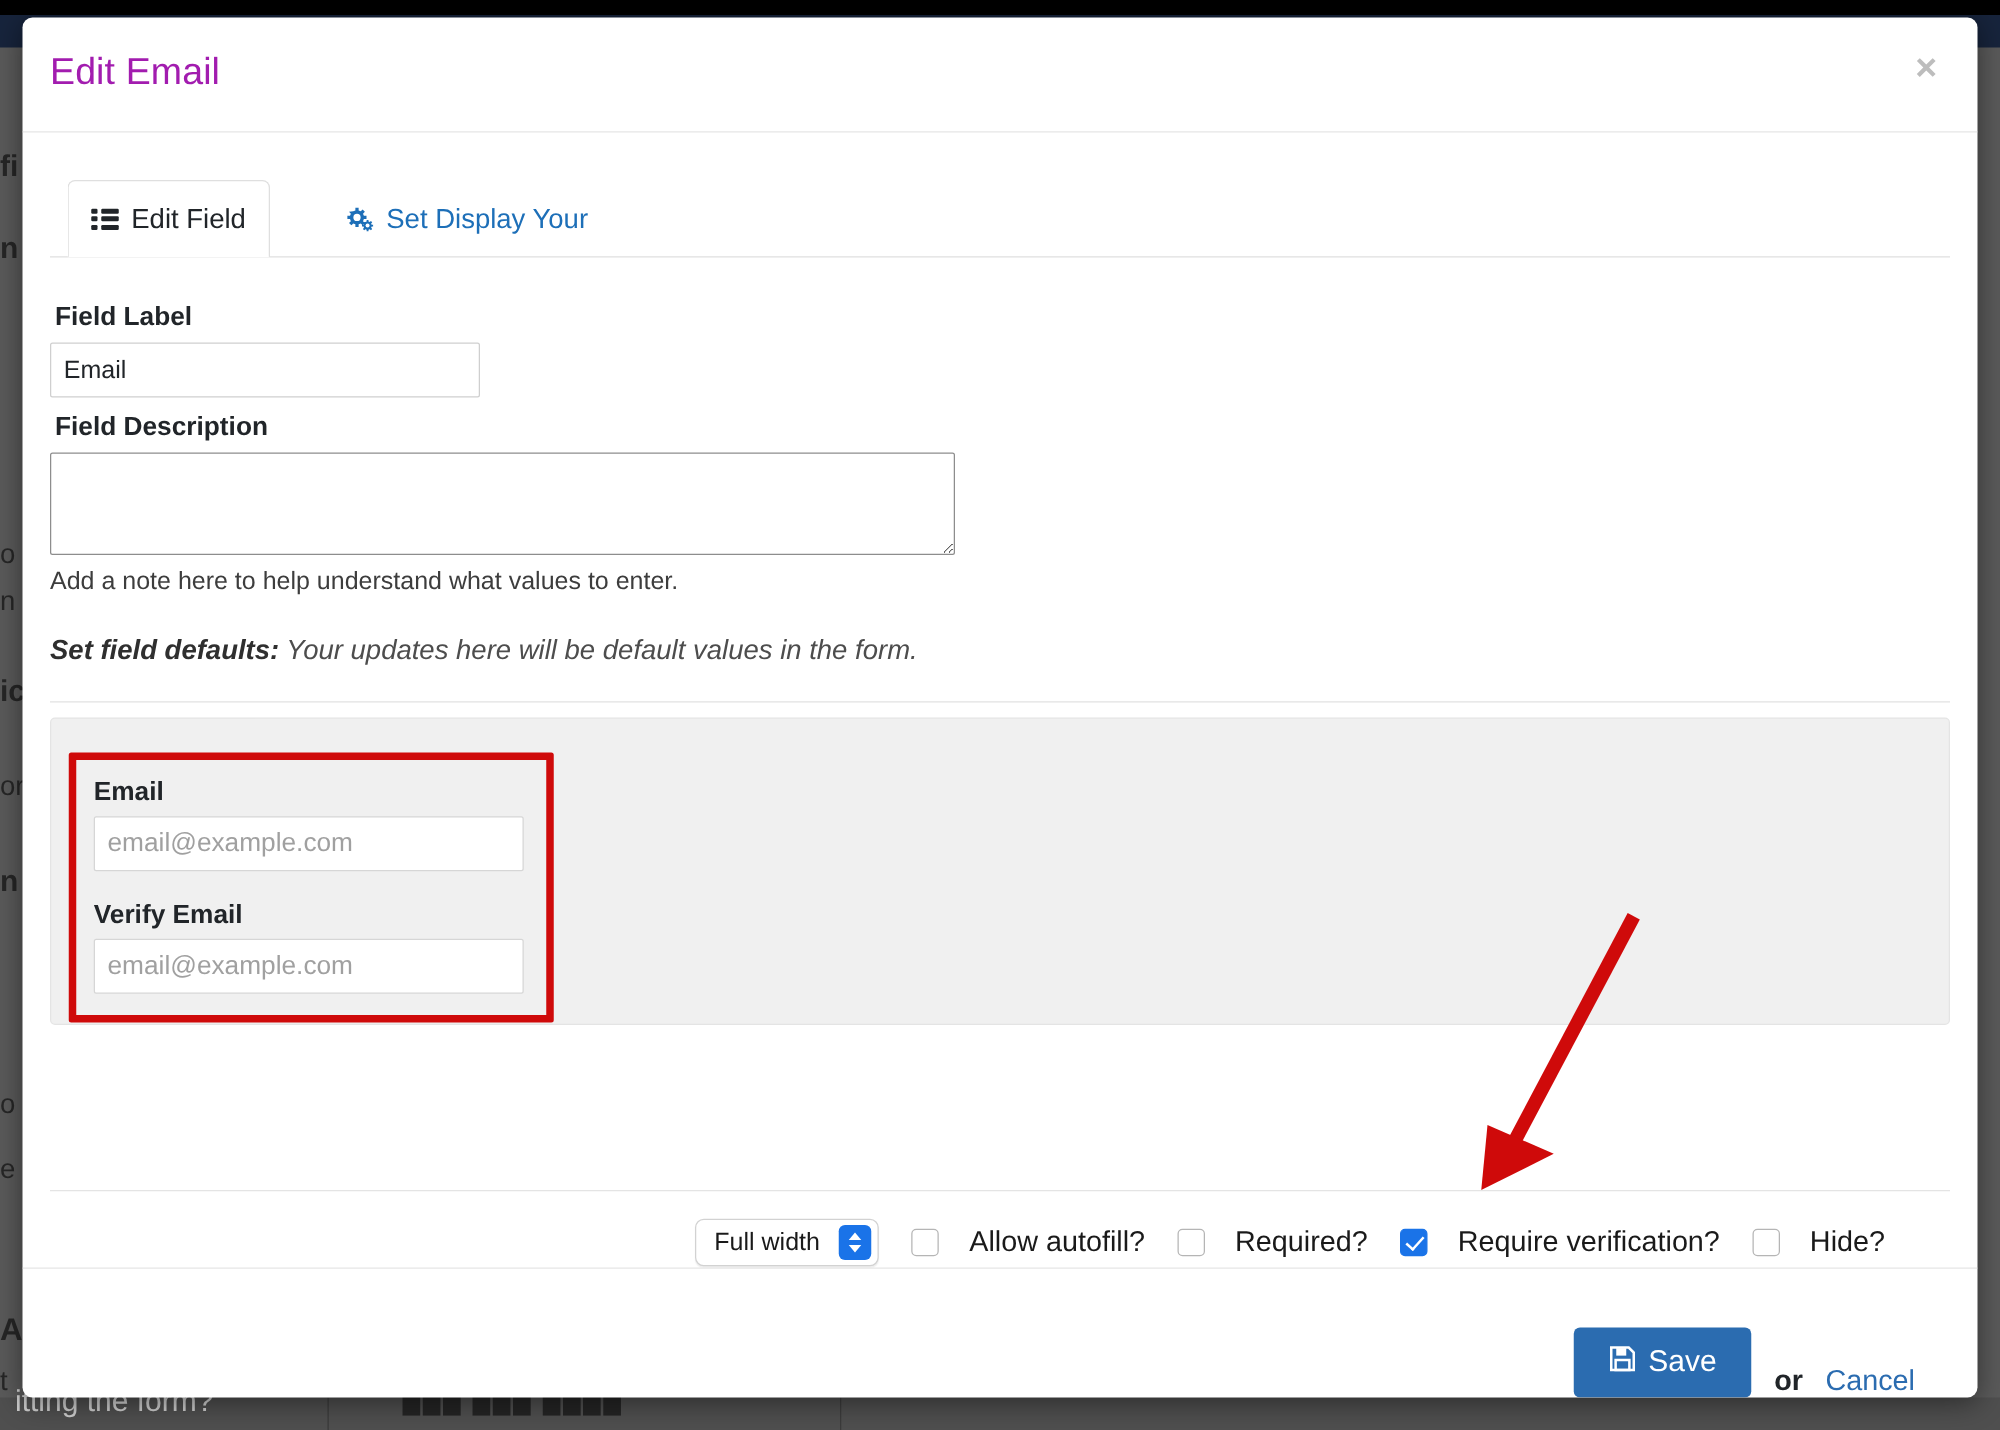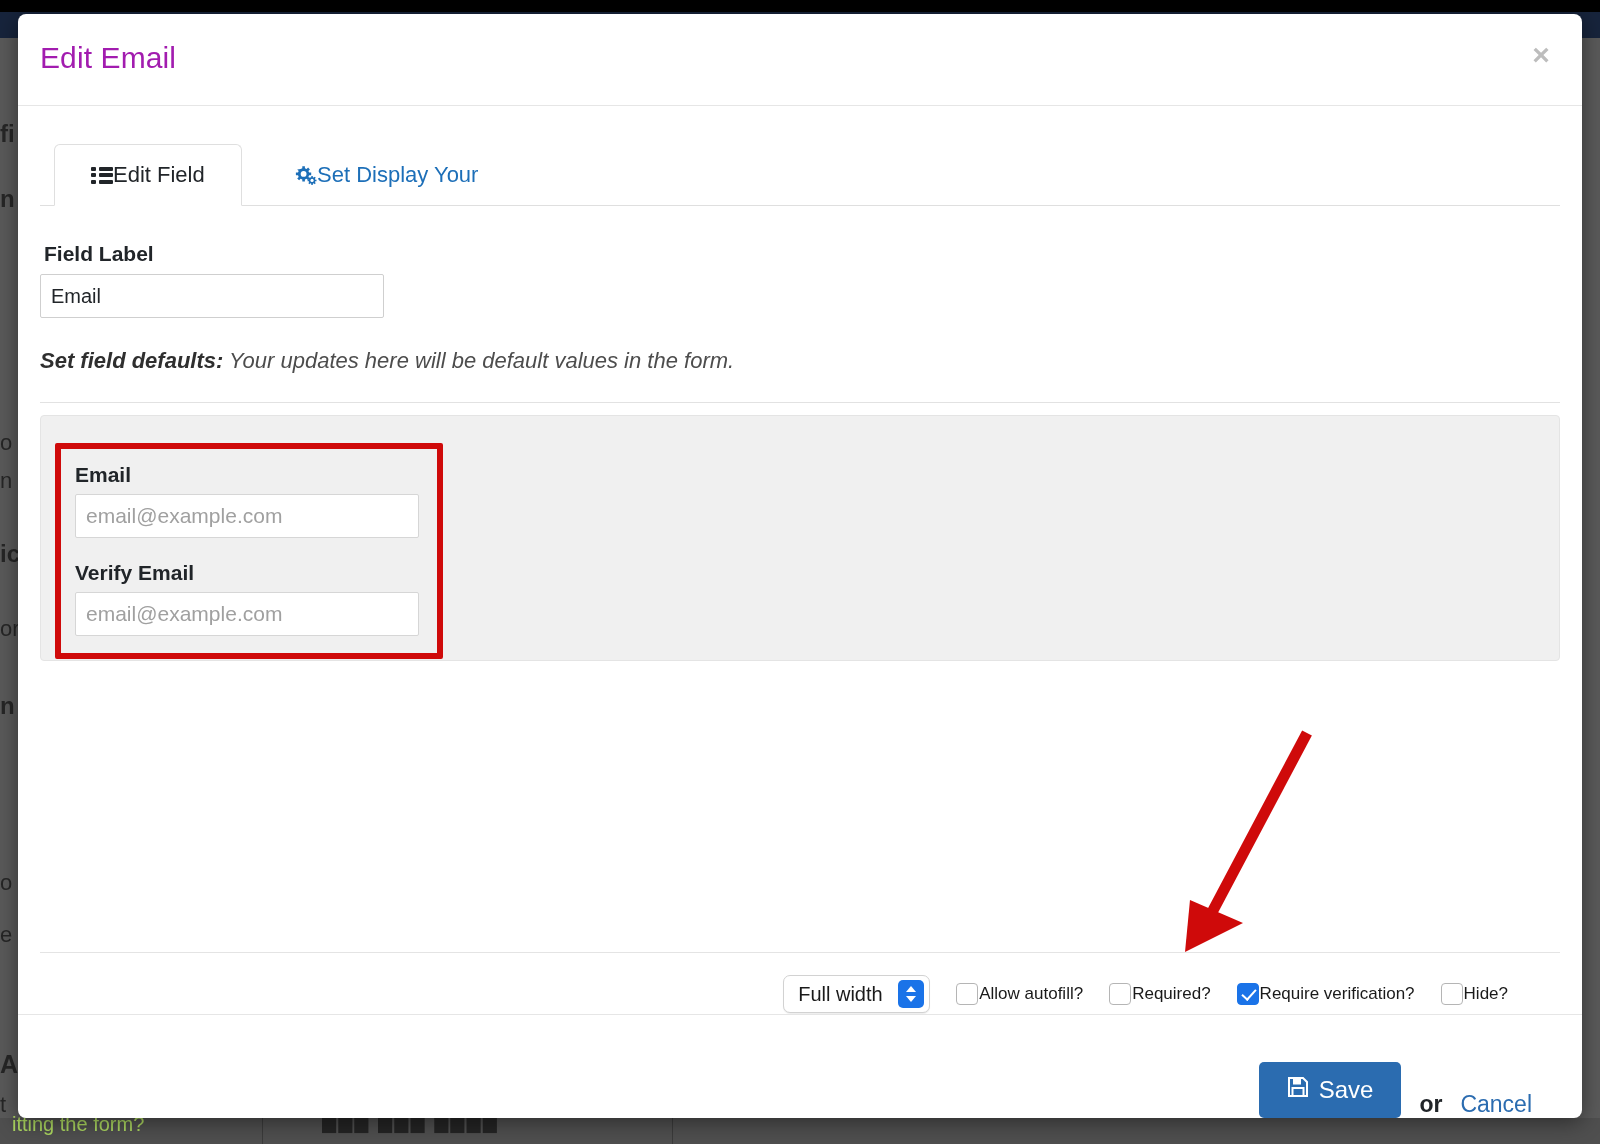--- a/index.html
+++ b/index.html
@@ -90,22 +90,23 @@
     position: relative;
     height: 76px;
     margin-top: 24px;
     border-bottom: 1px solid #dfdfdf;
   }
   .tab {
     position: absolute;
     bottom: -1px;
     display: flex;
     align-items: center;
+    gap: 10px;
     height: 62px;
-    padding: 0 36px;
+    padding: 0 18px;
     font-size: 22px;
     cursor: pointer;
     background: transparent;
     border: 1px solid transparent;
     border-radius: 6px 6px 0 0;
   }
   .tab.active {
     left: 14px;
     background: #fff;
     border-color: #dfdfdf;
@@ -252,22 +253,22 @@
     content: ""; position: absolute; left: 8px;
     border-left: 5px solid transparent;
     border-right: 5px solid transparent;
   }
   .select-stepper::before { top: 6px; border-bottom: 6px solid #fff; }
   .select-stepper::after { bottom: 6px; border-top: 6px solid #fff; }
 
   .check-group {
     display: flex;
     align-items: center;
-    gap: 1px;
-    font-size: 17px;
+    gap: 24px;
+    font-size: 23px;
     color: #1a1a1a;
   }
   .chk {
     width: 22px; height: 22px;
     border: 1px solid #b5b5b5;
     border-radius: 4px;
     background: #fff;
     position: relative;
     cursor: pointer;
     flex: none;
@@ -349,21 +350,21 @@
   <div class="bg-ghost-text" style="left:0px;top:692px;font-size:24px;font-weight:700;">n</div>
   <div class="bg-ghost-text" style="left:0px;top:770px;font-size:22px;margin-left:36px;">ir</div>
   <div class="bg-ghost-text" style="left:0px;top:870px;font-size:22px;">o</div>
   <div class="bg-ghost-text" style="left:0px;top:922px;font-size:22px;">e</div>
   <div class="bg-ghost-text" style="left:0px;top:1050px;font-size:25px;font-weight:700;">A</div>
   <div class="bg-ghost-text" style="left:0px;top:1092px;font-size:22px;">t</div>
 
   <div id="backdrop-bottomstrip"></div>
   <div class="bg-col-div" style="left:262px;"></div>
   <div class="bg-col-div" style="left:672px;"></div>
-  <div class="bg-ghost-text" style="left:12px;bottom:8px;font-size:20px;color:#bef264;">itting the form?</div>
+  <div class="bg-ghost-text" style="left:12px;bottom:8px;font-size:24px;color:#e5e5e5;">itting the form?</div>
   <div class="bg-ghost-text" style="left:322px;bottom:12px;font-size:20px;color:#1d1d1d;font-weight:700;letter-spacing:2px;">███ ███ ████</div>
 </div>
 
 <div id="modal">
 
   <div id="modal-header">
     <div id="modal-title">Edit Email</div>
     <button id="modal-close">×</button>
   </div>
 
@@ -396,20 +397,25 @@
         </span>
         <span>Set Display Your</span>
       </div>
     </div>
 
     <div id="field-label-block">
       <div class="form-label">Field Label</div>
       <input id="field-label-input" type="text" value="Email" style="">
     </div>
 
+    <div id="field-desc-block">
+      <div class="form-label">Field Description</div>
+      <textarea id="field-desc-input" placeholder="" style=""></textarea>
+      <div id="field-desc-help">Add a note here to help understand what values to enter.</div>
+    </div>
 
     <div id="defaults-heading">
       <b>Set field defaults:</b><span> Your updates here will be default values in the form.</span>
     </div>
 
     <div id="defaults-panel">
       <div id="defaults-highlight"></div>
 
       <div id="default-email-group">
         <div class="default-field-label">Email</div>

